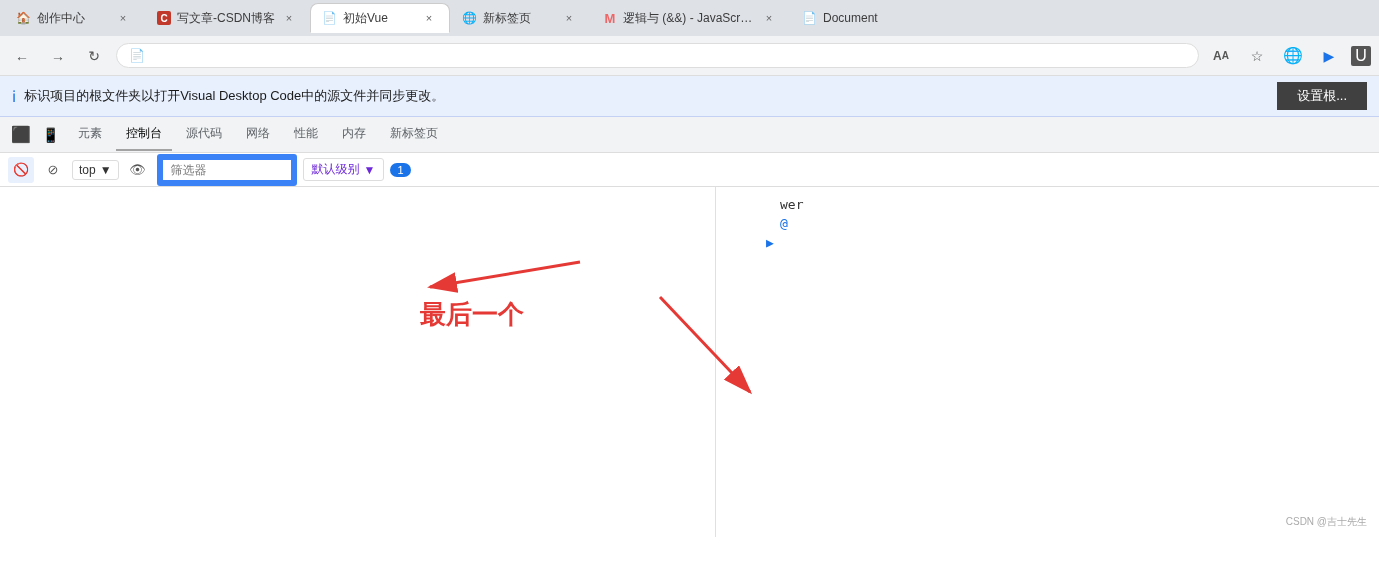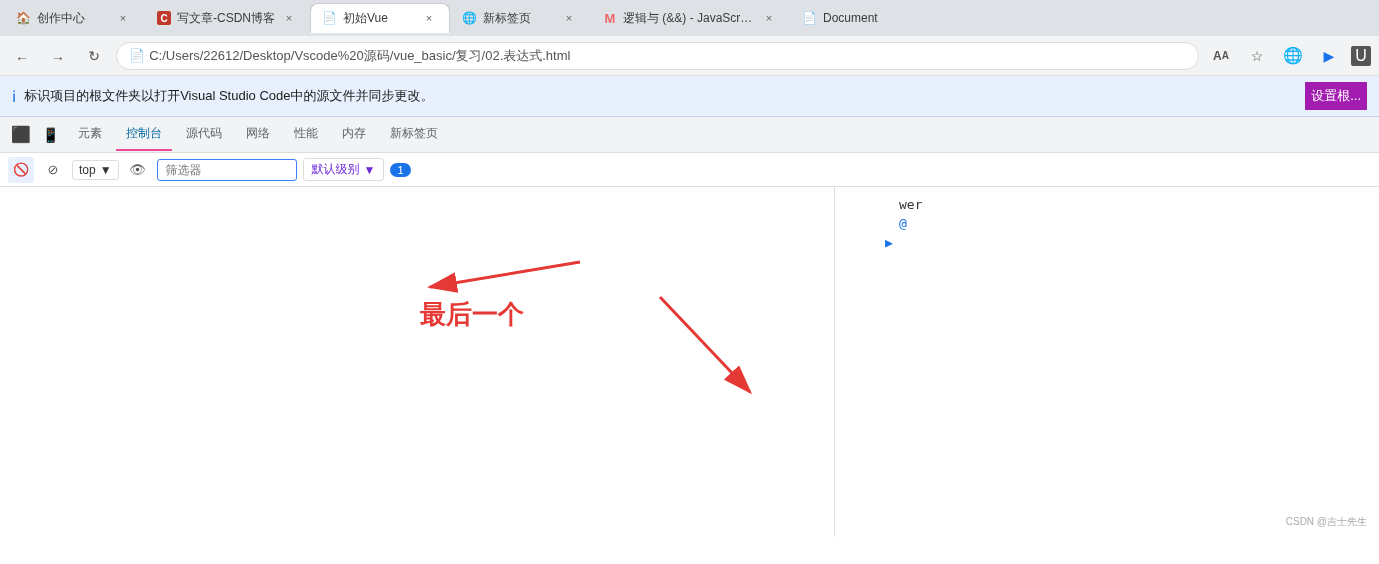--- a/index.html
+++ b/index.html
@@ -99,24 +99,24 @@
       color: #1a1a1a;
       gap: 8px;
       border-bottom: 1px solid #c5d0f5;
     }
     .notification-bar .info-icon {
       color: #1a73e8;
       font-size: 16px;
     }
     .notification-bar .setup-btn {
       margin-left: auto;
-      background: #a21caf;
+      background: #404040;
       color: #fff;
       border: none;
-      padding: 5px 6px;
+      padding: 5px 20px;
       border-radius: 0;
       cursor: pointer;
       font-size: 13px;
     }
 
     
     .devtools-header {
       display: flex;
       align-items: center;
       background: #f1f3f4;
@@ -129,22 +129,22 @@
       padding: 0 10px;
       height: 32px;
       display: flex;
       align-items: center;
       font-size: 12px;
       color: #5f6368;
       cursor: pointer;
       border-bottom: 2px solid transparent;
     }
     .devtools-tab.active {
-      color: #0369a1;
-      border-bottom: 2px solid #ec4899;
+      color: #000000;
+      border-bottom: 2px solid #a3a3a3;
     }
 
     
     .devtools-toolbar {
       display: flex;
       align-items: center;
       background: #fff;
       padding: 2px 8px;
       border-bottom: 1px solid #ddd;
       height: 34px;
@@ -168,21 +168,21 @@
       border: 1px solid #ddd;
       border-radius: 3px;
       padding: 2px 6px;
       font-size: 12px;
       color: #333;
       gap: 4px;
       cursor: pointer;
       background: #fff;
     }
     .filter-input {
-      border: 1px solid #3b82f6;
+      border: 6px solid #3b82f6;
       border-radius: 3px;
       padding: 3px 8px;
       font-size: 12px;
       width: 140px;
       color: #404040;
     }
     .level-selector {
       display: flex;
       align-items: center;
       border: 1px solid #ddd;
@@ -246,21 +246,21 @@
     .csdn-watermark {
       position: absolute;
       bottom: 8px;
       right: 12px;
       font-size: 10px;
       color: #aaa;
     }
 
     
     .left-panel {
-      width: 835px;
+      width: 716px;
       background: #fff;
       border-right: 1px solid #e0e0e0;
       position: relative;
     }
 
     .right-panel {
       flex: 1;
       background: #fff;
     }
 
@@ -312,34 +312,33 @@
   </div>
 
   <div class="address-bar">
     <div class="browser-actions">
       <div class="icon-btn">←</div>
       <div class="icon-btn">→</div>
       <div class="icon-btn">↻</div>
     </div>
     <div class="address-path">
       <span>📄</span>
-      <span>C:/Users/22612/Desktop/Vscode%20源码/vue_basic/复习/02.表达式.html</span>
     </div>
     <div class="browser-actions">
       <div class="icon-btn" style="font-size:12px;font-weight:bold;">A<sup>A</sup></div>
       <div class="icon-btn">☆</div>
       <div class="icon-btn" style="font-size:16px;">🌐</div>
       <div class="icon-btn" style="color:#1a73e8;">▶</div>
       <div class="icon-btn" style="font-size:16px; background:#555; color:white; border-radius:2px; width:20px; height:20px;">U</div>
     </div>
   </div>
 
   <div class="notification-bar">
     <span class="info-icon">ℹ</span>
-    <span>标识项目的根文件夹以打开Visual Studio Code中的源文件并同步更改。</span>
+    <span>标识项目的根文件夹以打开Visual Desktop Code中的源文件并同步更改。</span>
     <button class="setup-btn">设置根...</button>
   </div>
 
   <div class="devtools-header">
     <div class="dt-btn" style="font-size:16px;">⬛</div>
     <div class="dt-btn" style="font-size:14px;">📱</div>
     <div class="devtools-tab">
       <span>元素</span>
     </div>
     <div class="devtools-tab active">

